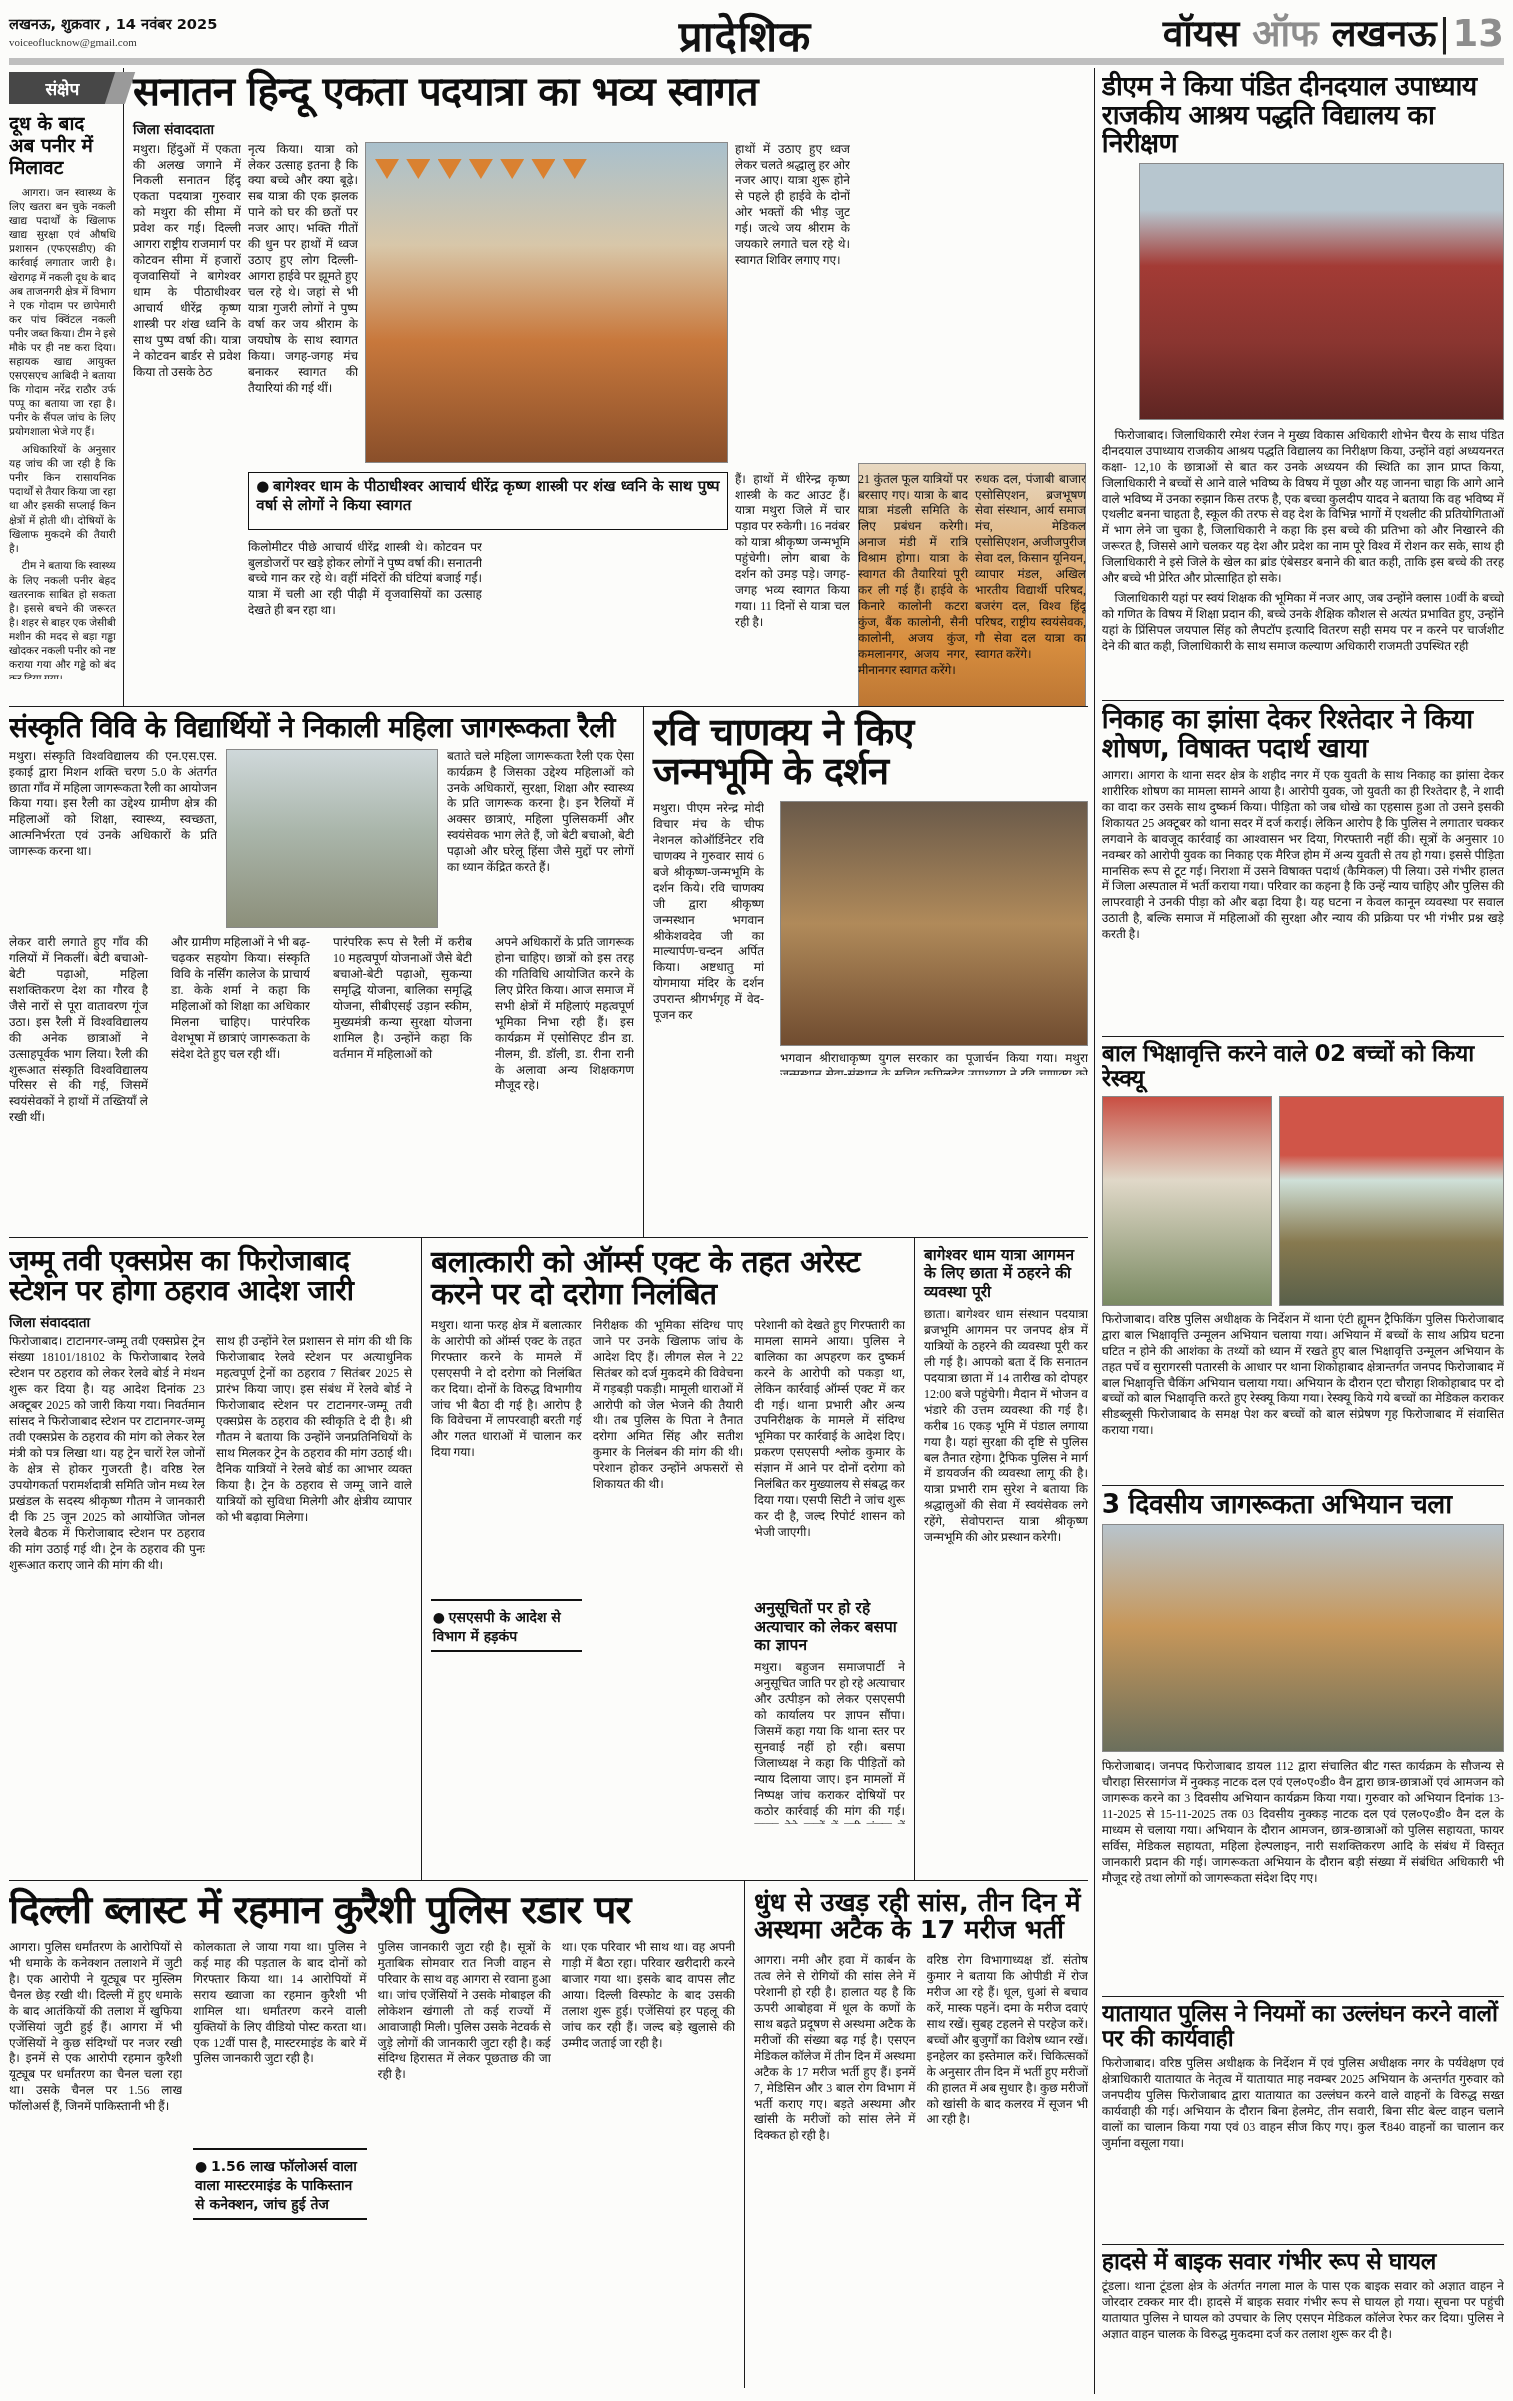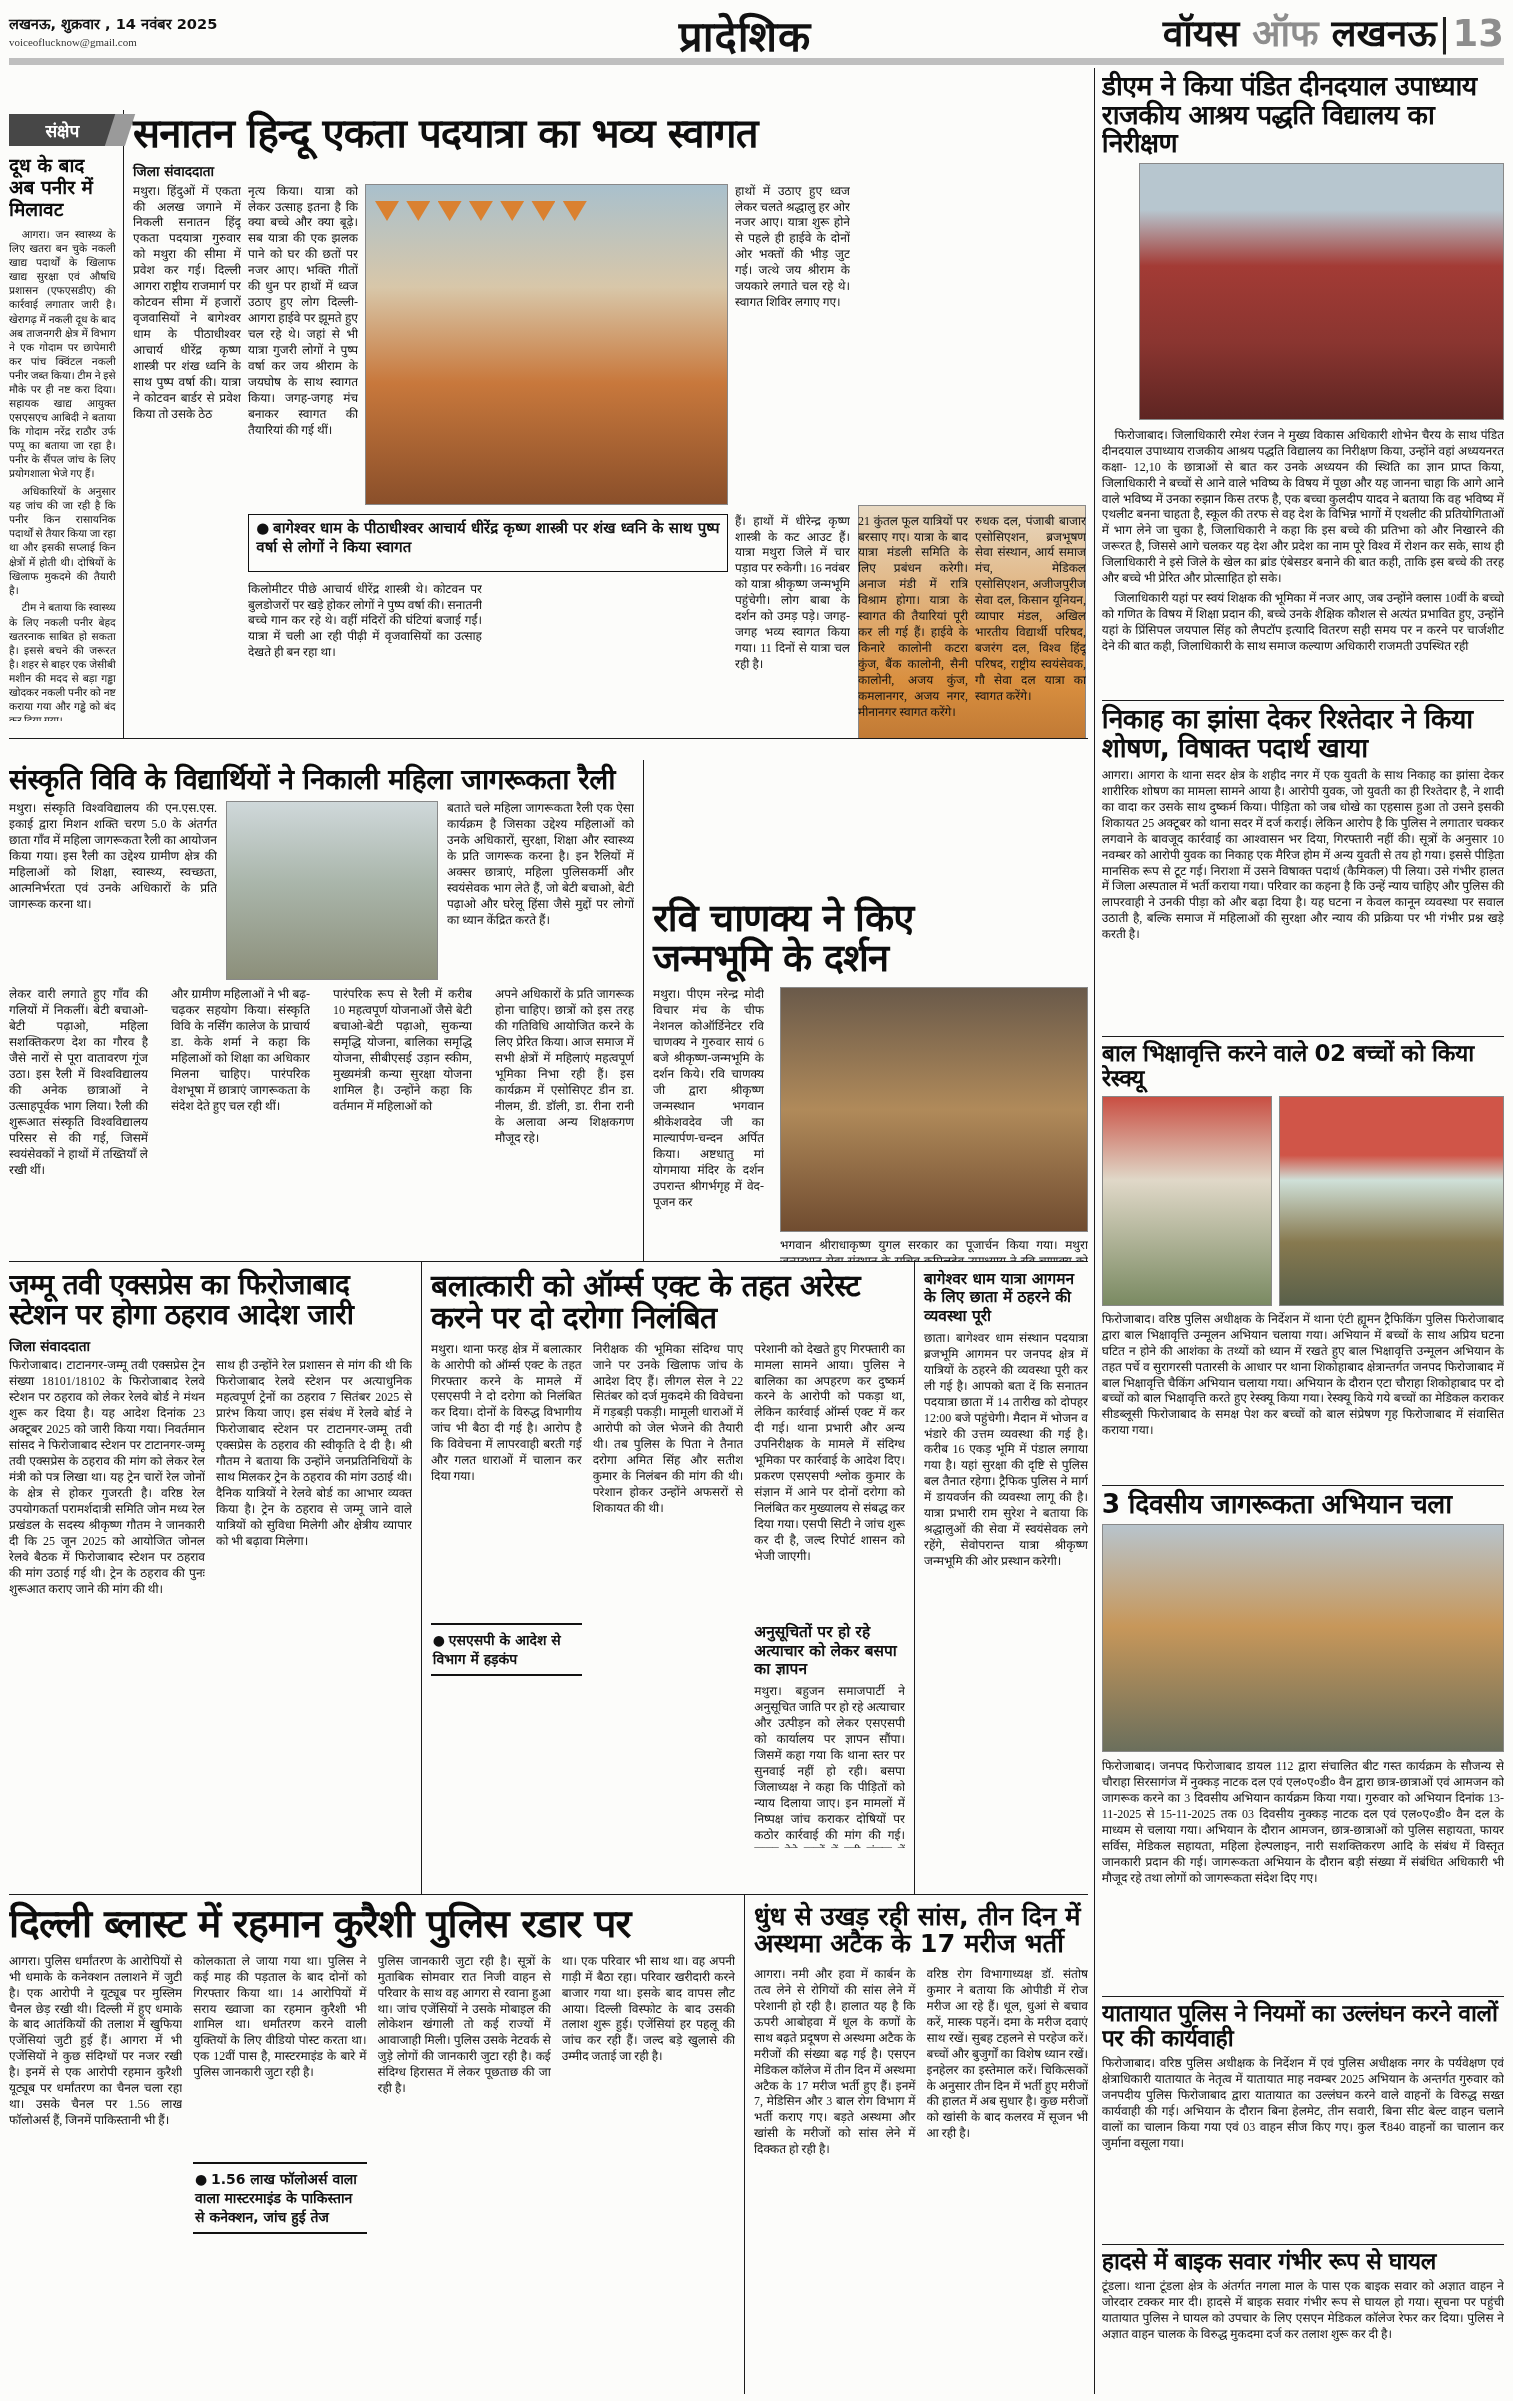--- a/index.html
+++ b/index.html
@@ -119,21 +119,21 @@
     </div>
     <div class="mast-section">प्रादेशिक</div>
     <div class="mast-paper"><span>वॉयस </span><span class="gray">ऑफ</span><span> लखनऊ</span><span class="pgsep">|</span><span class="pgno">13</span></div>
   </div>
   <div class="mast-rule"></div>
 
   <div class="bodywrap">
 
     <div class="leftarea">
 
-      <div class="band" style="height:639px;margin-top:42px;">
+      <div class="band" style="height:639px;">
         <div class="brief">
           <div class="brief-tab">संक्षेप</div>
           <h3 class="brief-head">दूध के बाद अब पनीर में मिलावट</h3>
           <div class="coltext" style="height:493px;">
             <p>आगरा। जन स्वास्थ्य के लिए खतरा बन चुके नकली खाद्य पदार्थों के खिलाफ खाद्य सुरक्षा एवं औषधि प्रशासन (एफएसडीए) की कार्रवाई लगातार जारी है। खेरागढ़ में नकली दूध के बाद अब ताजनगरी क्षेत्र में विभाग ने एक गोदाम पर छापेमारी कर पांच क्विंटल नकली पनीर जब्त किया। टीम ने इसे मौके पर ही नष्ट करा दिया। सहायक खाद्य आयुक्त एसएसएच आबिदी ने बताया कि गोदाम नरेंद्र राठौर उर्फ पप्पू का बताया जा रहा है। पनीर के सैंपल जांच के लिए प्रयोगशाला भेजे गए हैं।</p>
             <p>अधिकारियों के अनुसार यह जांच की जा रही है कि पनीर किन रासायनिक पदार्थों से तैयार किया जा रहा था और इसकी सप्लाई किन क्षेत्रों में होती थी। दोषियों के खिलाफ मुकदमे की तैयारी है।</p>
             <p>टीम ने बताया कि स्वास्थ्य के लिए नकली पनीर बेहद खतरनाक साबित हो सकता है। इससे बचने की जरूरत है। शहर से बाहर एक जेसीबी मशीन की मदद से बड़ा गड्ढा खोदकर नकली पनीर को नष्ट कराया गया और गड्ढे को बंद कर दिया गया।</p>
           </div>
         </div>
 
@@ -153,21 +153,21 @@
 
             <div class="abs boxed-sub" style="left:115px;top:330px;width:480px;height:58px;"><span class="bullet">●</span><span>बागेश्वर धाम के पीठाधीश्वर आचार्य धीरेंद्र कृष्ण शास्त्री पर शंख ध्वनि के साथ पुष्प वर्षा से लोगों ने किया स्वागत</span></div>
             <div class="abs coltext" style="left:115px;top:398px;width:234px;height:155px;">किलोमीटर पीछे आचार्य धीरेंद्र शास्त्री थे। कोटवन पर बुलडोजरों पर खड़े होकर लोगों ने पुष्प वर्षा की। सनातनी बच्चे गान कर रहे थे। वहीं मंदिरों की घंटियां बजाई गईं। यात्रा में चली आ रही पीढ़ी में वृजवासियों का उत्साह देखते ही बन रहा था।</div>
             <div class="abs coltext" style="left:602px;top:330px;width:115px;height:223px;">हैं। हाथों में धीरेन्द्र कृष्ण शास्त्री के कट आउट हैं। यात्रा मथुरा जिले में चार पड़ाव पर रुकेगी। 16 नवंबर को यात्रा श्रीकृष्ण जन्मभूमि पहुंचेगी। लोग बाबा के दर्शन को उमड़ पड़े। जगह-जगह भव्य स्वागत किया गया। 11 दिनों से यात्रा चल रही है।</div>
             <div class="abs coltext" style="left:725px;top:330px;width:110px;height:223px;">21 कुंतल फूल यात्रियों पर बरसाए गए। यात्रा के बाद यात्रा मंडली समिति के लिए प्रबंधन करेगी। अनाज मंडी में रात्रि विश्राम होगा। यात्रा के स्वागत की तैयारियां पूरी कर ली गई हैं। हाईवे के किनारे कालोनी कटरा कुंज, बैंक कालोनी, सैनी कालोनी, अजय कुंज, कमलानगर, अजय नगर, मीनानगर स्वागत करेंगे।</div>
             <div class="abs coltext" style="left:842px;top:330px;width:111px;height:223px;">रुधक दल, पंजाबी बाजार एसोसिएशन, ब्रजभूषण सेवा संस्थान, आर्य समाज मंच, मेडिकल एसोसिएशन, अजीजपुरीज सेवा दल, किसान यूनियन, व्यापार मंडल, अखिल भारतीय विद्यार्थी परिषद, बजरंग दल, विश्व हिंदू परिषद, राष्ट्रीय स्वयंसेवक, गौ सेवा दल यात्रा का स्वागत करेंगे।</div>
           </div>
         </div>
       </div>
 
-      <div class="band" style="height:531px;align-items:flex-end;">
+      <div class="band" style="height:531px;">
         <div class="sanskriti">
           <h2 class="sans-head">संस्कृति विवि के विद्यार्थियों ने निकाली महिला जागरूकता रैली</h2>
           <div class="sans-rowA">
             <div class="coltext" style="width:208px;">मथुरा। संस्कृति विश्वविद्यालय की एन.एस.एस. इकाई द्वारा मिशन शक्ति चरण 5.0 के अंतर्गत छाता गाँव में महिला जागरूकता रैली का आयोजन किया गया। इस रैली का उद्देश्य ग्रामीण क्षेत्र की महिलाओं को शिक्षा, स्वास्थ्य, स्वच्छता, आत्मनिर्भरता एवं उनके अधिकारों के प्रति जागरूक करना था।</div>
             <div class="photo ph-sans" style="width:212px;height:179px;"></div>
             <div class="coltext" style="flex:1;">बताते चले महिला जागरूकता रैली एक ऐसा कार्यक्रम है जिसका उद्देश्य महिलाओं को उनके अधिकारों, सुरक्षा, शिक्षा और स्वास्थ्य के प्रति जागरूक करना है। इन रैलियों में अक्सर छात्राएं, महिला पुलिसकर्मी और स्वयंसेवक भाग लेते हैं, जो बेटी बचाओ, बेटी पढ़ाओ और घरेलू हिंसा जैसे मुद्दों पर लोगों का ध्यान केंद्रित करते हैं।</div>
           </div>
           <div class="sans-rowB">
             <div class="coltext">लेकर वारी लगाते हुए गाँव की गलियों में निकलीं। बेटी बचाओ-बेटी पढ़ाओ, महिला सशक्तिकरण देश का गौरव है जैसे नारों से पूरा वातावरण गूंज उठा। इस रैली में विश्वविद्यालय की अनेक छात्राओं ने उत्साहपूर्वक भाग लिया। रैली की शुरूआत संस्कृति विश्वविद्यालय परिसर से की गई, जिसमें स्वयंसेवकों ने हाथों में तख्तियाँ ले रखी थीं।</div>
             <div class="coltext">और ग्रामीण महिलाओं ने भी बढ़-चढ़कर सहयोग किया। संस्कृति विवि के नर्सिंग कालेज के प्राचार्य डा. केके शर्मा ने कहा कि महिलाओं को शिक्षा का अधिकार मिलना चाहिए। पारंपरिक वेशभूषा में छात्राएं जागरूकता के संदेश देते हुए चल रही थीं।</div>

